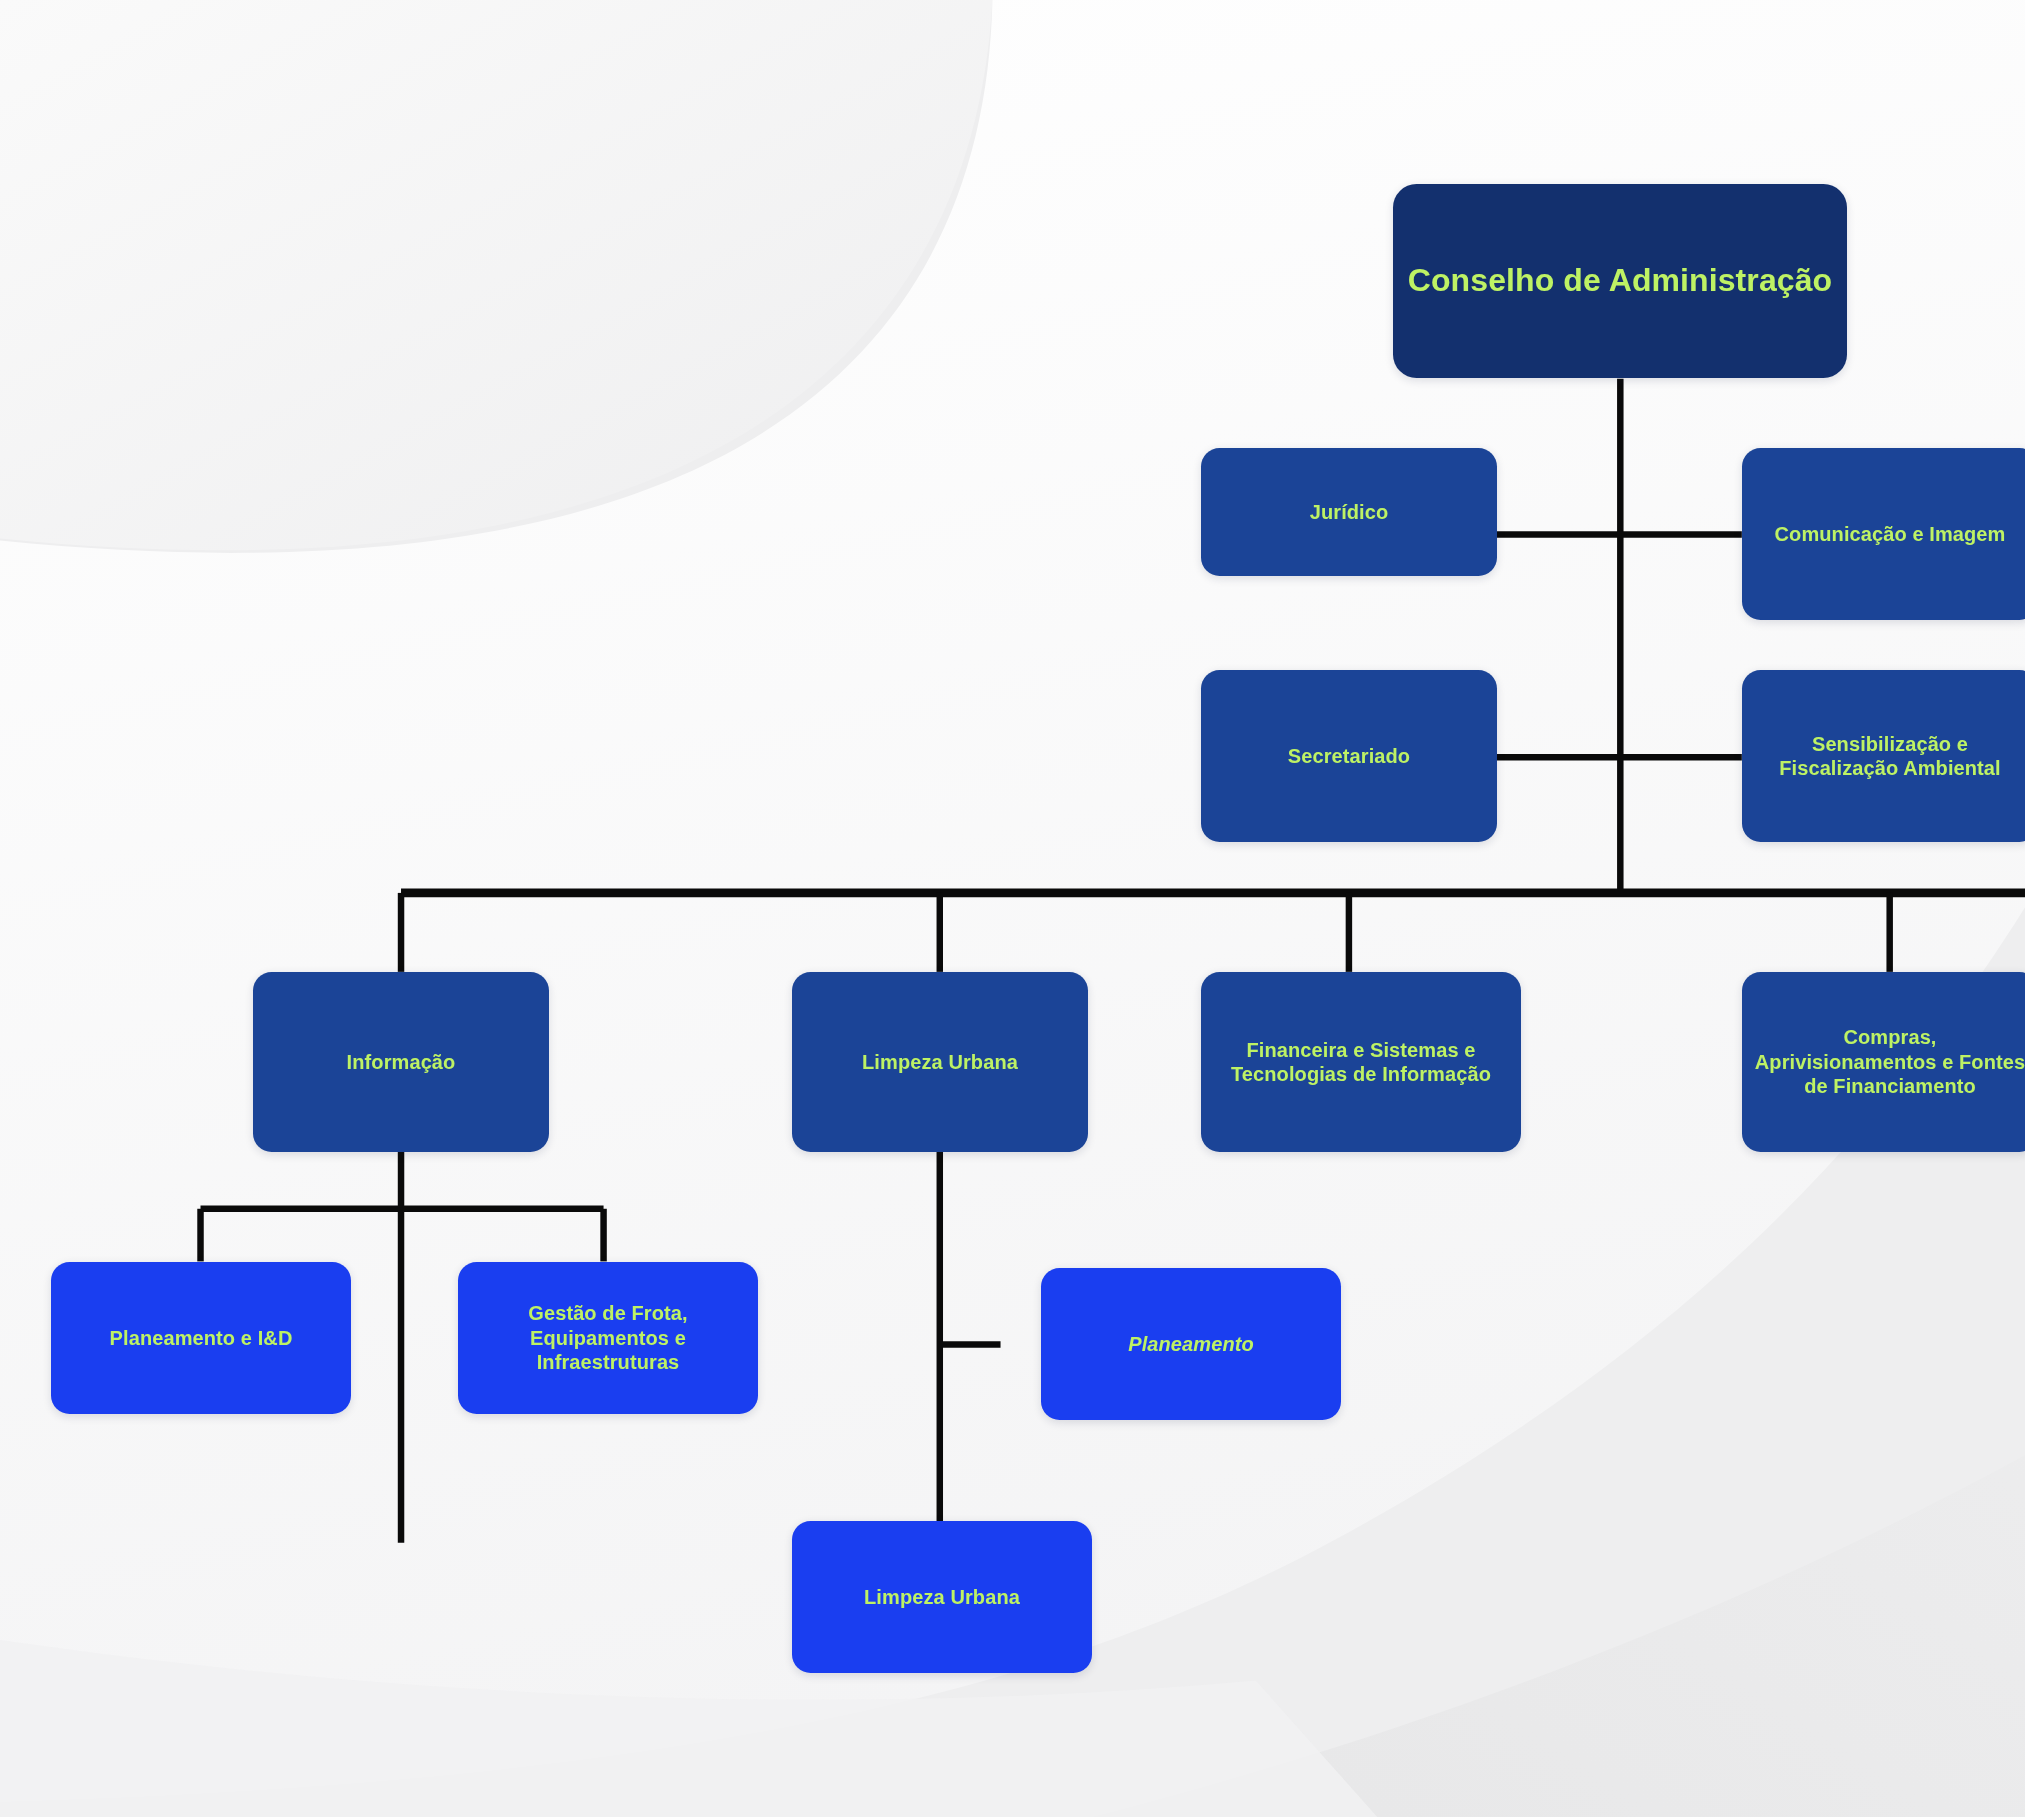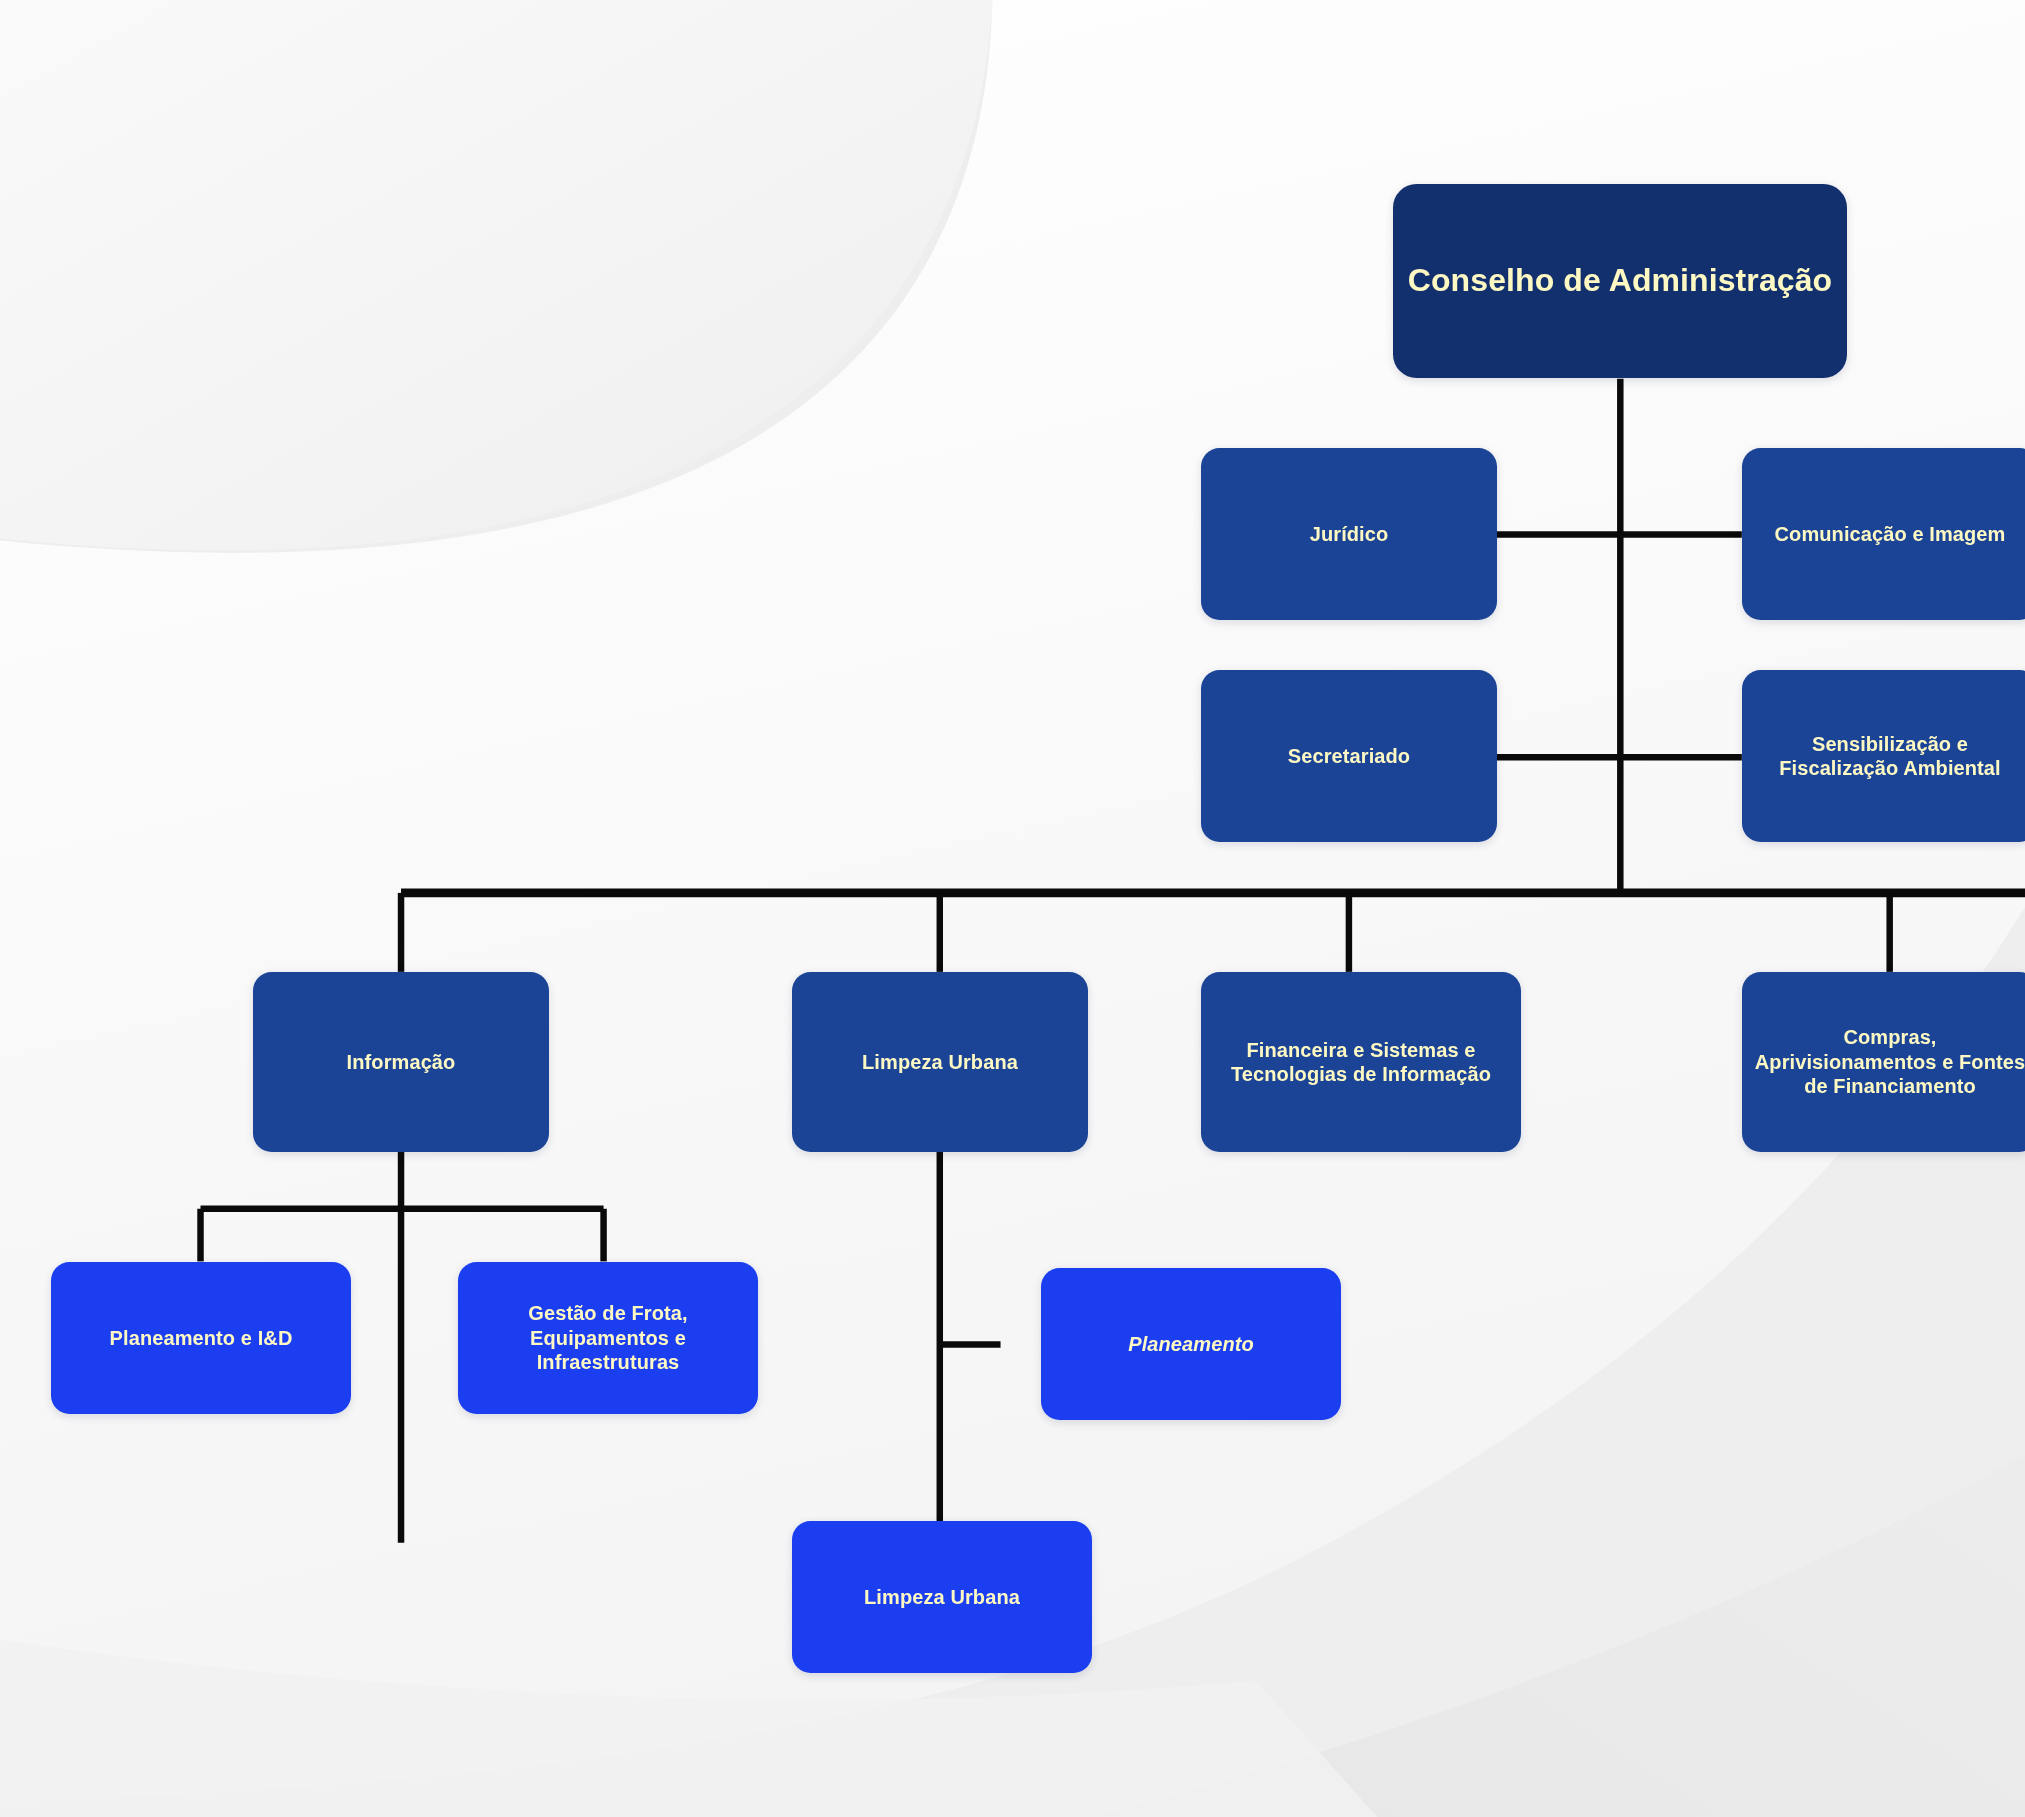--- a/index.html
+++ b/index.html
@@ -20,21 +20,21 @@
   
   #wires{position:absolute;inset:0;width:3239px;height:1817px;z-index:1;}
 
   .node{
     position:absolute;
     box-sizing:border-box;
     display:flex;
     align-items:center;
     justify-content:center;
     text-align:center;
-    color:#fef9c3;
+    color:#bef264;
     border-radius:18.6px;
     padding:4px 10.5px;
     line-height:1.22;
     letter-spacing:0.1px;
     font-weight:700;
     z-index:3;
     box-shadow:0 2.4px 9px rgba(20,30,70,.13);
   }
   .lvl0{ background:#13306e; border-radius:23.5px; font-size:32px; }
   .lvl1{ background:#1b4497; font-size:20px; }
@@ -108,21 +108,21 @@
     <line x1="5635" y1="3640" x2="6755" y2="3640"></line>
     <line x1="5635" y1="3640" x2="5635" y2="3790"></line>
     <line x1="6755" y1="3640" x2="6755" y2="3790"></line>
   </g>
 </svg>
 
 <div id="chart">
 
   <div class="node lvl0" style="left:1393px;top:184px;width:454px;height:194px;">Conselho de Administração</div>
 
-  <div class="node lvl1" style="left:1201px;top:448px;width:296px;height:172px;">Jurídico</div>
+  <div class="node lvl1" style="left:1201px;top:448px;width:296px;height:128px;">Jurídico</div>
 
   <div class="node lvl1" style="left:1742px;top:448px;width:296px;height:172px;">Comunicação e Imagem</div>
 
   <div class="node lvl1" style="left:1201px;top:670px;width:296px;height:172px;">Secretariado</div>
 
   <div class="node lvl1" style="left:1742px;top:670px;width:296px;height:172px;">Sensibilização e Fiscalização Ambiental</div>
 
   <div class="node lvl2" style="left:253px;top:972px;width:296px;height:180px;">Informação</div>
 
   <div class="node lvl2" style="left:792px;top:972px;width:296px;height:180px;">Limpeza Urbana</div>

